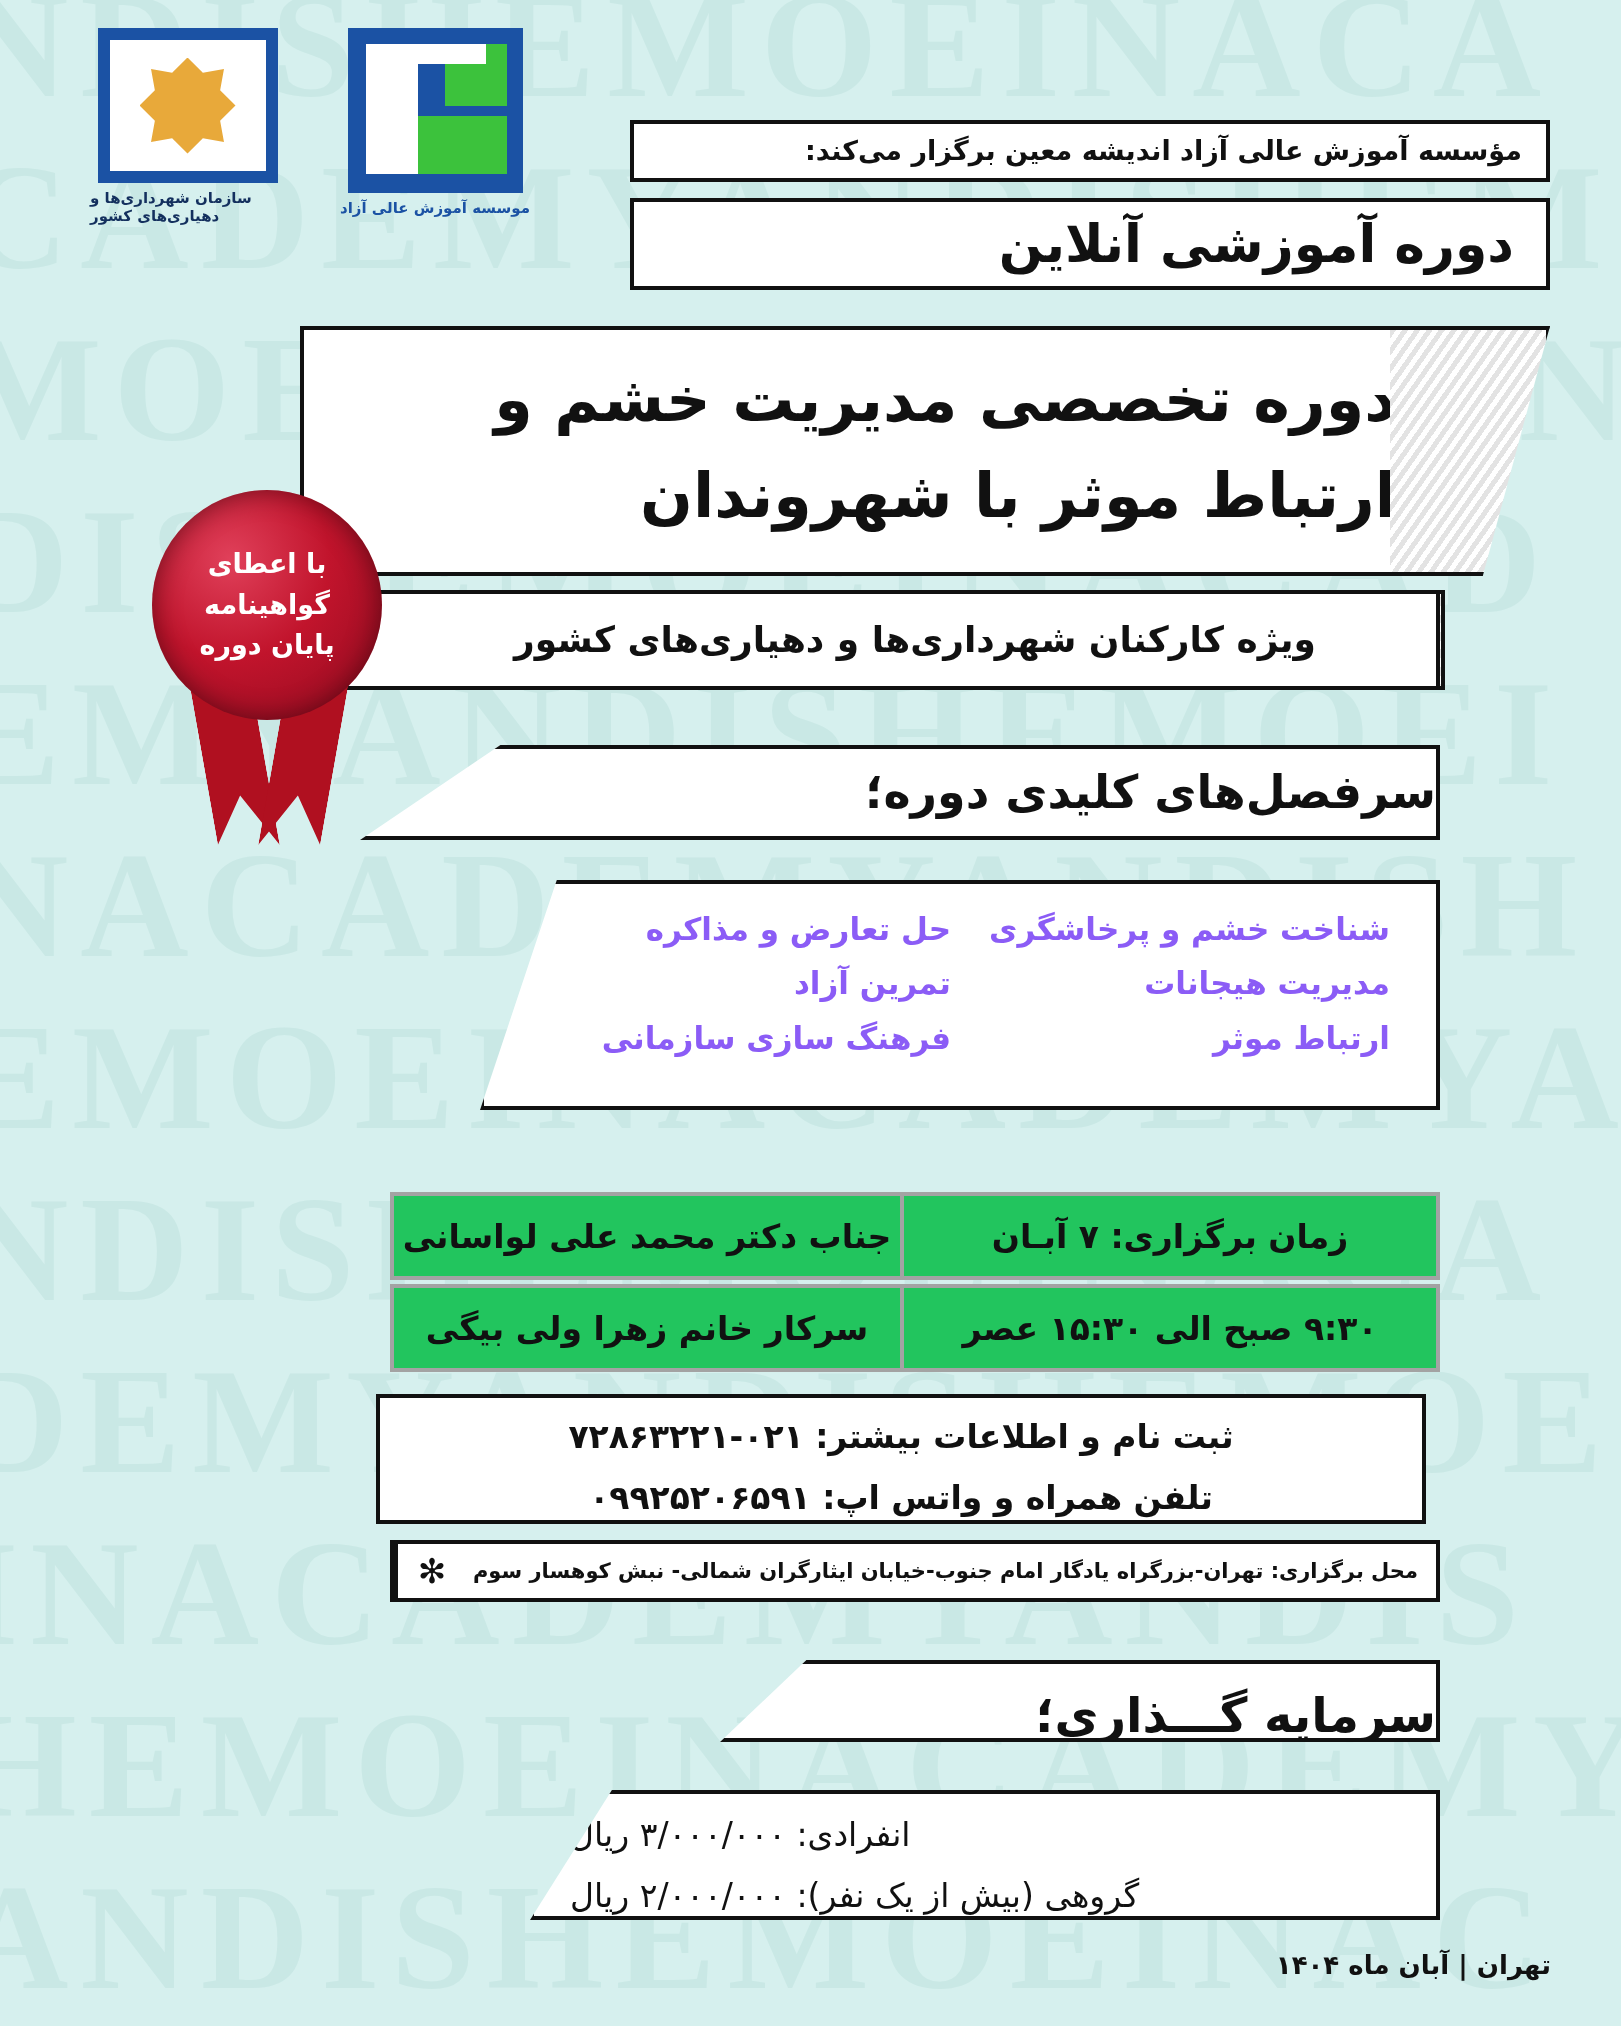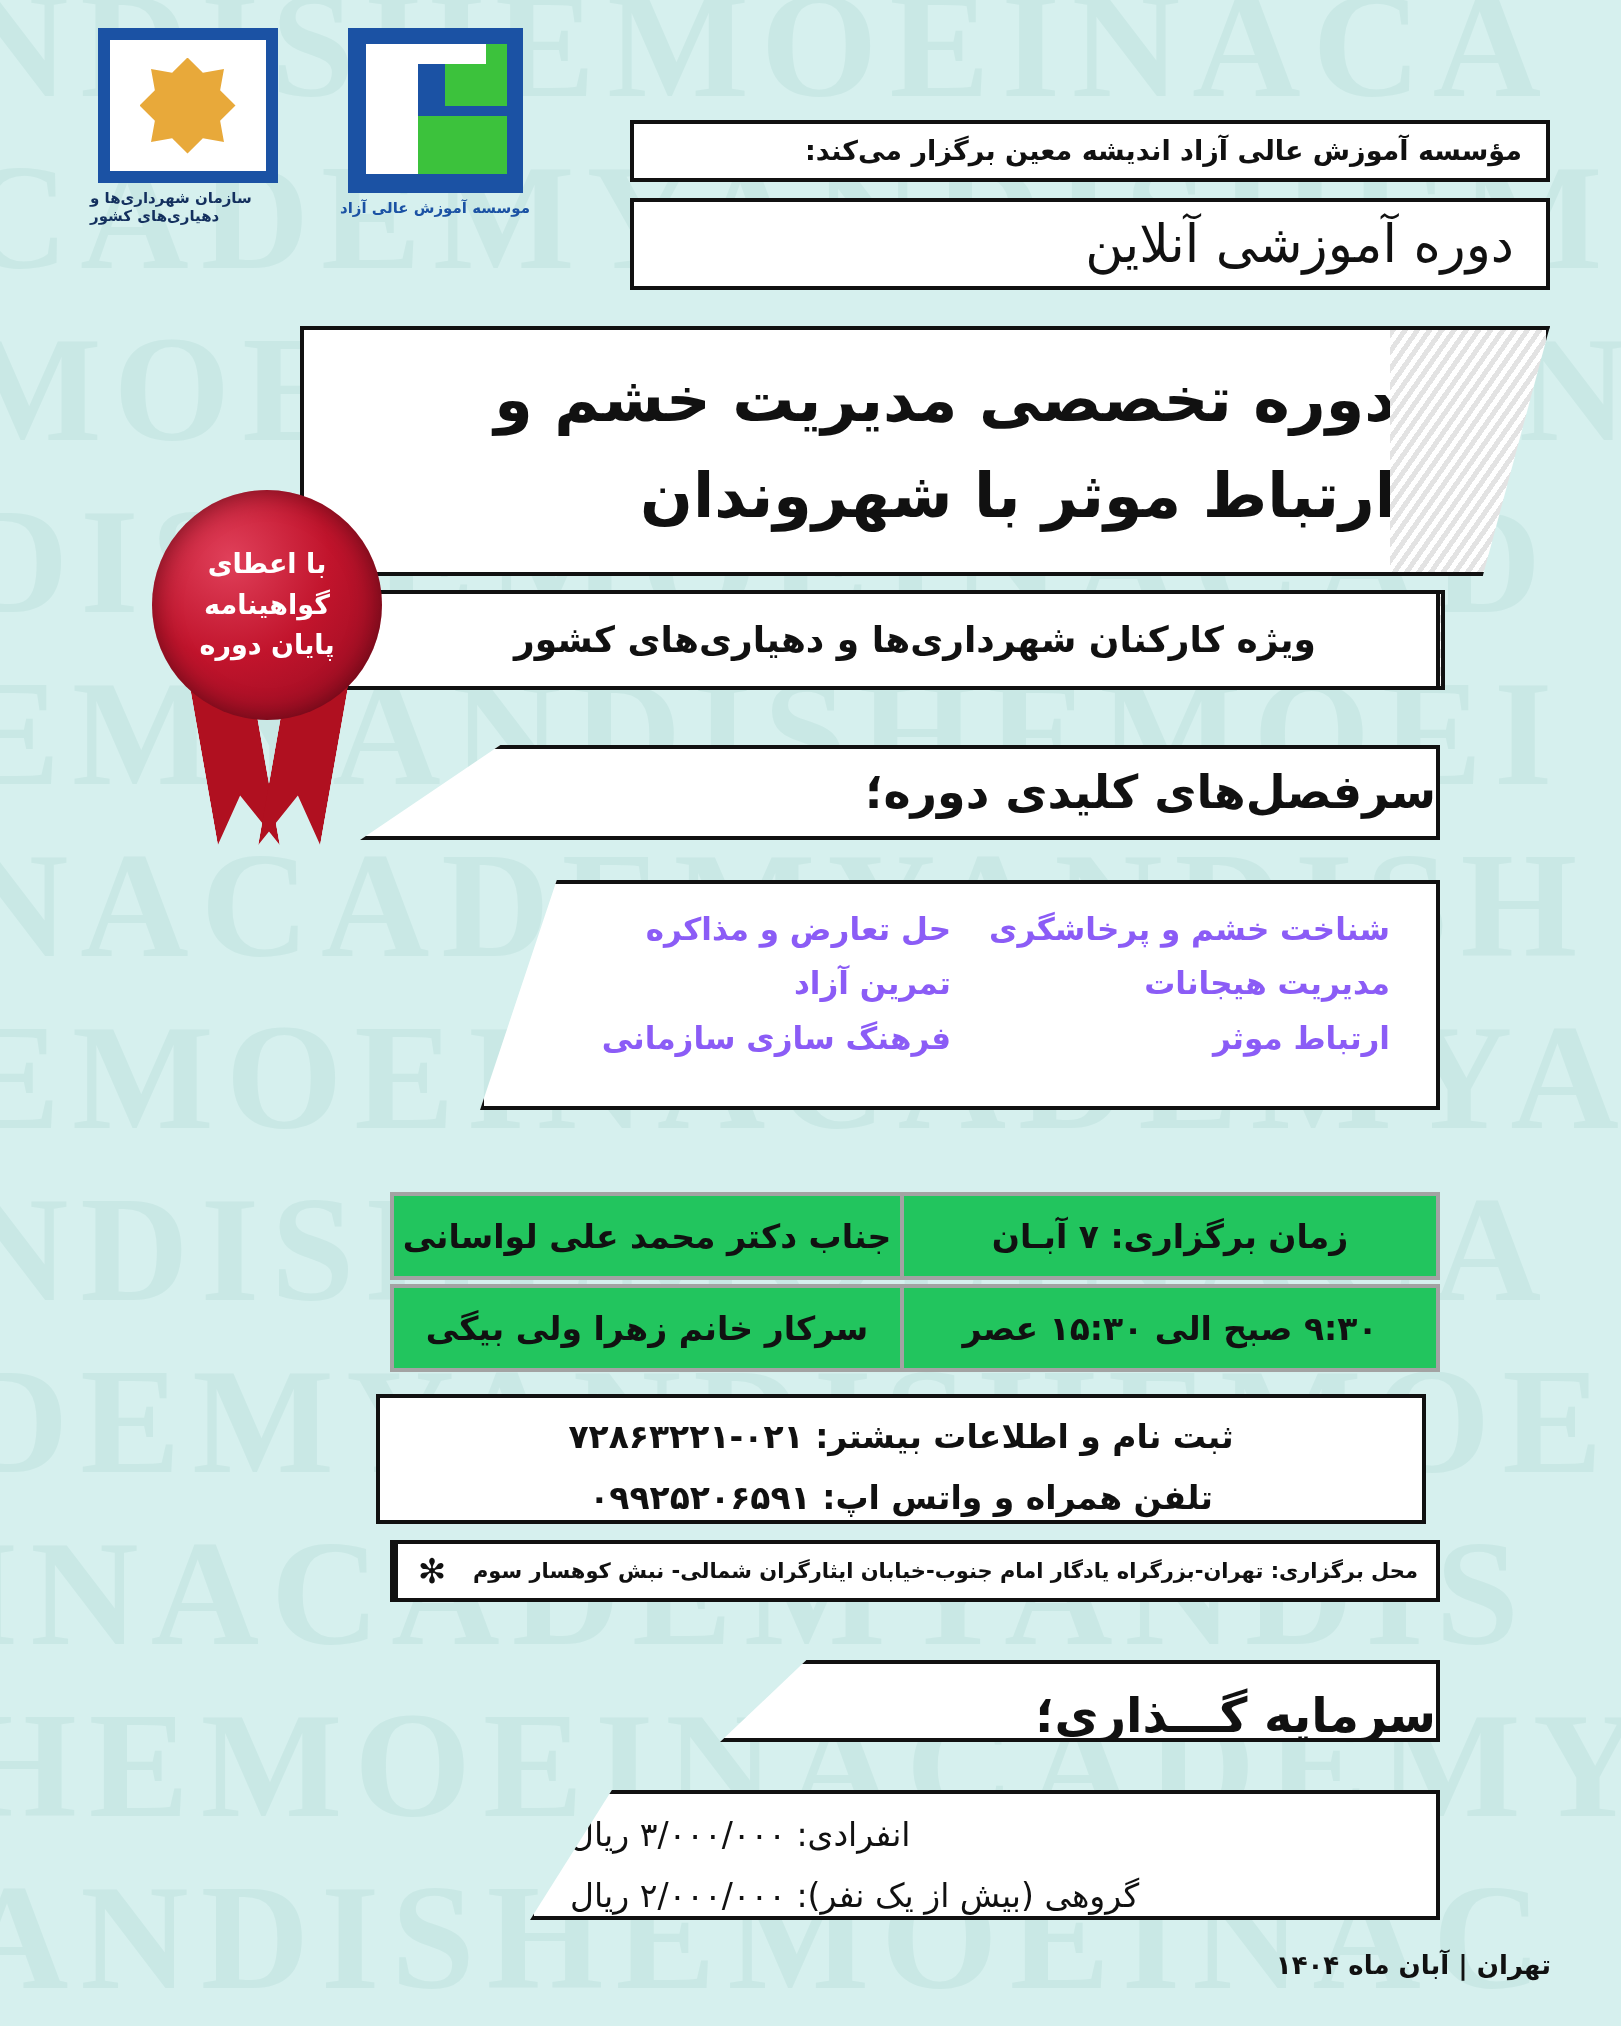--- a/index.html
+++ b/index.html
@@ -74,21 +74,21 @@
 
   .rtl{direction:rtl;text-align:right;}
 
   .t-intro{
     left:630px;top:120px;width:920px;height:62px;
     font-size:27px;font-weight:700;color:#111;
     line-height:54px;padding-left:24px;padding-right:24px;
   }
   .t-online{
     left:630px;top:198px;width:920px;height:92px;
-    font-size:52px;font-weight:400;color:#111;
+    font-size:52px;font-weight:700;color:#111;
     line-height:84px;padding-left:24px;padding-right:32px;
   }
 
   .t-title{
     left:300px;top:326px;width:1140px;height:250px;
     padding:22px 40px 10px 40px;
   }
   .t-title .l{
     font-size:62px;font-weight:900;color:#111;line-height:1.55;
   }

